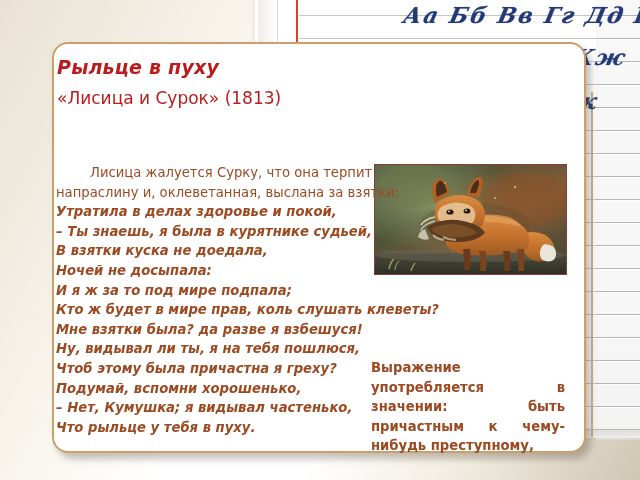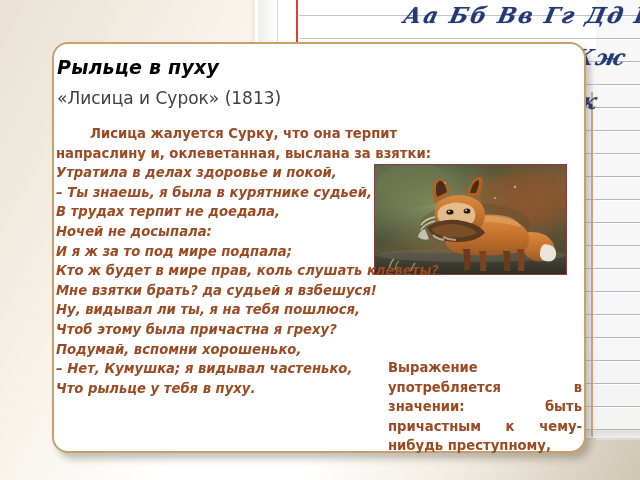--- a/index.html
+++ b/index.html
@@ -138,59 +138,60 @@
     border-radius: 16px;
     box-shadow: 5px 6px 7px rgba(80,66,50,0.32);
     box-sizing: border-box;
   }
 
   
   .title {
     position: absolute;
     left: 57px;
     top: 56px;
-    color: #000000;
+    color: #b91c1c;
     font-weight: 700;
     font-style: italic;
     font-size: 19px;
     letter-spacing: .2px;
     white-space: nowrap;
   }
   .subtitle {
     position: absolute;
     left: 57px;
     top: 88px;
-    color: #404040;
+    color: #b91c1c;
     font-size: 17px;
     white-space: nowrap;
   }
 
   .fable {
     position: absolute;
     left: 56px;
     top: 124px;
     width: 400px;
     color: #9c4a22;
     font-size: 13.2px;
     line-height: 19.6px;
     font-weight: 700;
   }
   .fable .lead {
     text-indent: 34px;
-    font-weight: 700;
+    font-weight: 400;
     font-style: normal;
+    margin-top: 39px;
   }
   .fable .verse {
     font-style: italic;
     font-weight: 700;
   }
 
   .meaning {
     position: absolute;
-    left: 388px;
+    left: 371px;
     top: 358px;
     width: 194px;
     color: #9c4a22;
     font-size: 13.2px;
     line-height: 19.6px;
     font-weight: 700;
     text-align: justify;
     text-justify: inter-word;
   }
   .meaning > span { display: inline; }
@@ -311,25 +312,25 @@
     </svg>
   </div>
 
   <div class="title">Рыльце в пуху</div>
   <div class="subtitle">«Лисица и Сурок» (1813)</div>
 
   <div class="fable">
     <div class="lead">Лисица жалуется Сурку, что она терпит напраслину и, оклеветанная, выслана за взятки:</div>
     <div class="verse">Утратила в делах здоровье и покой,</div>
     <div class="verse">– Ты знаешь, я была в курятнике судьей,</div>
-    <div class="verse">В трудах терпит не доедала,</div>
+    <div class="verse">В взятки куска не доедала,</div>
     <div class="verse">Ночей не досыпала:</div>
     <div class="verse">И я ж за то под мире подпала;</div>
     <div class="verse">Кто ж будет в мире прав, коль слушать клеветы?</div>
-    <div class="verse">Мне взятки брать? да судьей я взбешуся!</div>
+    <div class="verse">Мне взятки была? да разве я взбешуся!</div>
     <div class="verse">Ну, видывал ли ты, я на тебя пошлюся,</div>
     <div class="verse">Чтоб этому была причастна я греху?</div>
     <div class="verse">Подумай, вспомни хорошенько,</div>
     <div class="verse">– Нет, Кумушка; я видывал частенько,</div>
     <div class="verse">Что рыльце у тебя в пуху.</div>
   </div>
 
   <div class="meaning">
     <span>Выражение употребляется в значении: быть причастным к чему-нибудь преступному,</span>
   </div>

